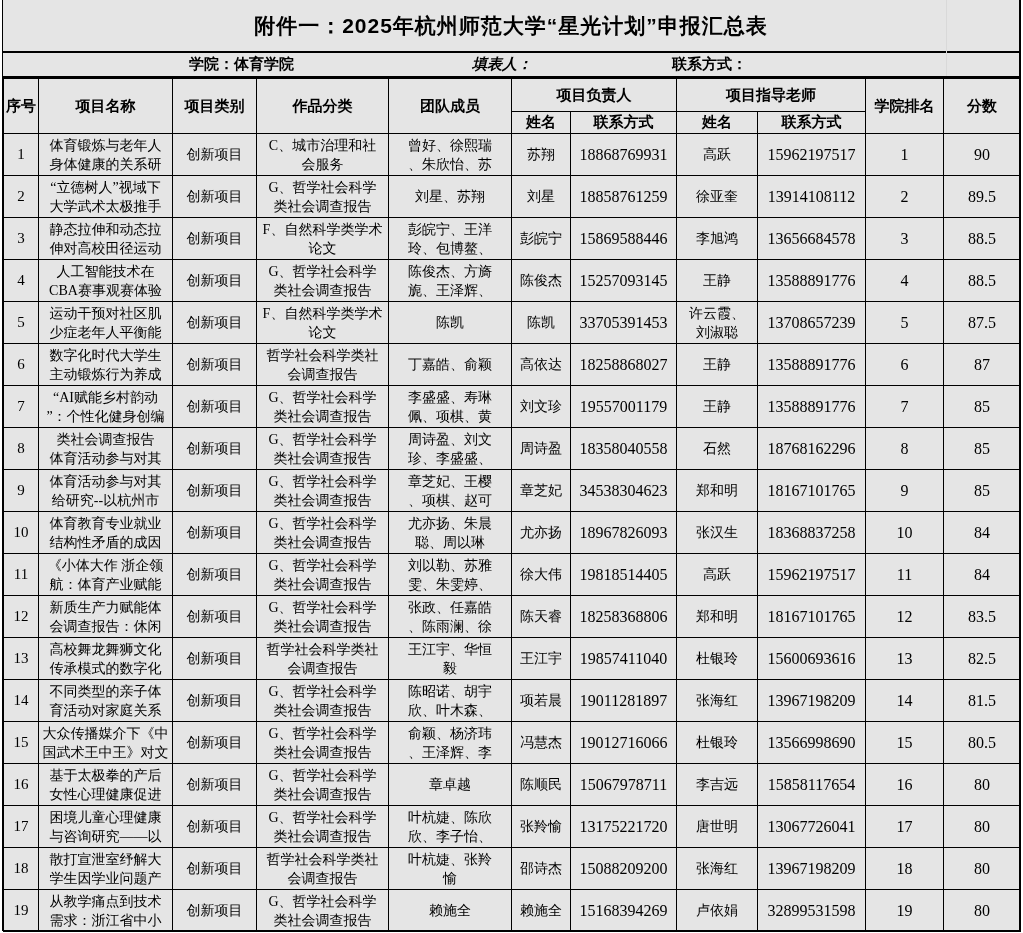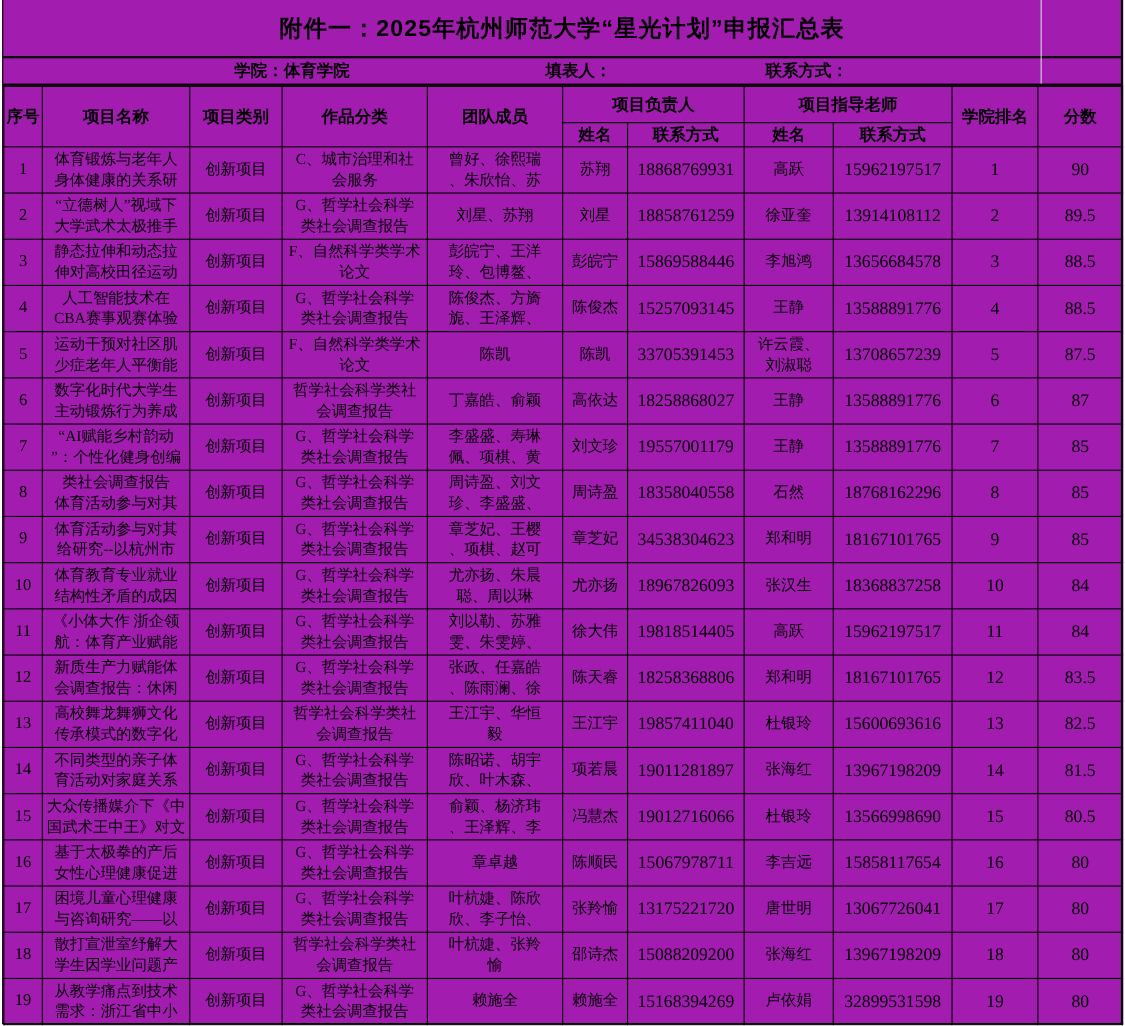--- a/index.html
+++ b/index.html
@@ -1,23 +1,23 @@
 <!DOCTYPE html>
 <html><head>
 <meta charset="utf-8">
 <style>
   html,body{margin:0;padding:0;background:#ffffff;}
   body{font-family:"Liberation Serif", serif; color:#000; width:1023px; height:933px; position:relative; overflow:hidden;}
-  .sheet{position:absolute; left:2px; top:0; width:1019px; height:931px; border-left:1px solid #000; border-right:2px solid #000; border-bottom:1px solid #000; box-sizing:border-box; background:#a21caf;}
+  .sheet{position:absolute; left:2px; top:0; width:1019px; height:931px; border-left:1px solid #000; border-right:2px solid #000; border-bottom:1px solid #000; box-sizing:border-box; background:#e5e5e5;}
   .title-row{height:51px; border-bottom:2px solid #000; display:flex; align-items:center; justify-content:center;}
   .title-row .t{font-family:"Liberation Sans", sans-serif; font-weight:bold; font-size:21px; letter-spacing:1px;}
   .info-row{height:23px; border-bottom:2px solid #000; position:relative; font-family:"Liberation Sans", sans-serif; font-weight:bold; font-size:15px;}
-  .info-row span{position:absolute; top:2px; white-space:nowrap;margin-left:24px;}
+  .info-row span{position:absolute; top:2px; white-space:nowrap;}
   .lbl-college{left:186px;}
-  .lbl-filler{left:469px;}
+  .lbl-filler{left:469px;font-style:italic;}
   .lbl-contact{left:669px;}
   .gridline-v{position:absolute; left:943px; top:0; width:1px; height:76px; background:#d9d9d9; z-index:3;}
   table{border-collapse:collapse; table-layout:fixed; width:1017px;}
   col.c1{width:35px;} col.c2{width:134px;} col.c3{width:84px;} col.c4{width:132px;} col.c5{width:123px;}
   col.c6{width:59px;} col.c7{width:106px;} col.c8{width:81px;} col.c9{width:108px;} col.c10{width:78px;} col.c11{width:77px;}
   th,td{border:1px solid #000; padding:0 1px; text-align:center; vertical-align:middle; overflow:hidden; position:relative;}
   thead th{font-family:"Liberation Sans", sans-serif; font-weight:bold; font-size:15px; white-space:nowrap;}
   tr.h1{height:33px;} tr.h2{height:22px;}
   tbody tr{height:42px;}
   td.cjk{font-size:14px; line-height:19px; white-space:pre-line;}

